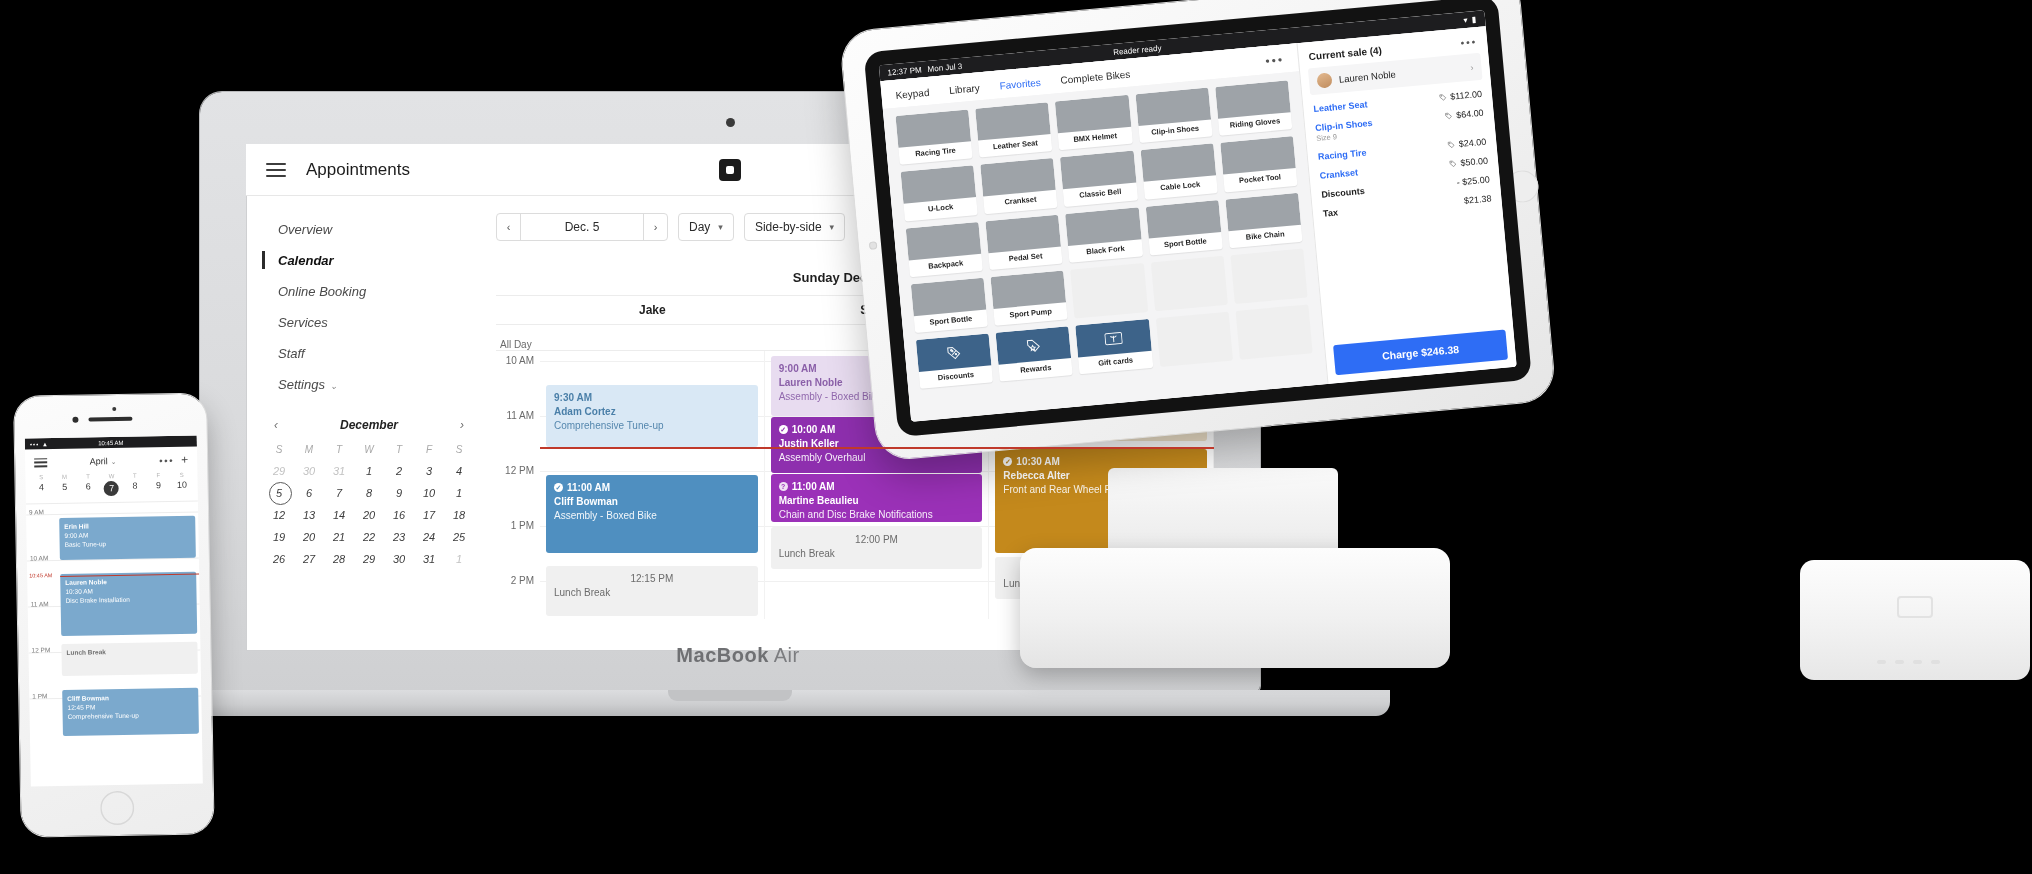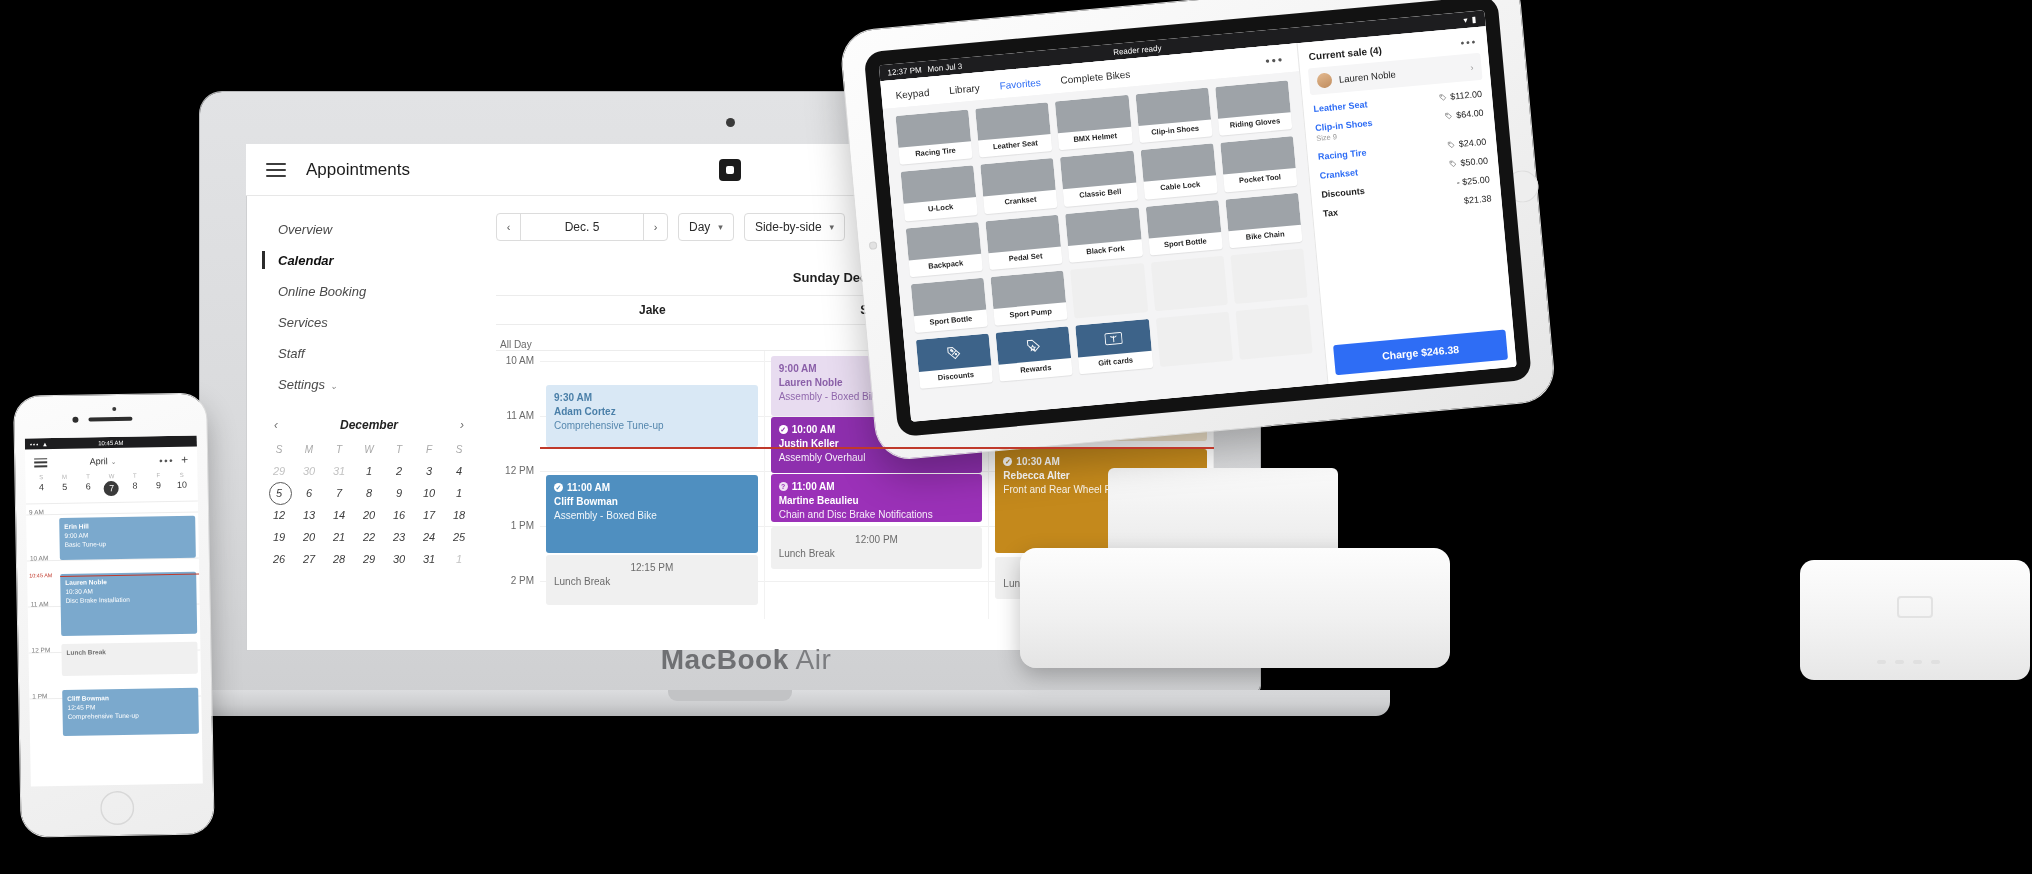--- a/index.html
+++ b/index.html
@@ -25,22 +25,22 @@
   .mb-base {
     position:absolute; left:-130px; top:598px; width:1320px; height:26px;
     background: linear-gradient(180deg,#dcdddf 0%,#cdced0 55%,#b6b7b9 100%);
     border-radius: 0 0 14px 14px;
   }
   .mb-notch {
     position:absolute; left:50%; top:598px; margin-left:-62px; width:124px; height:11px;
     background:#c2c3c5; border-radius:0 0 9px 9px;
   }
   .mb-label {
-    position:absolute; left:16px; top:552px; width:1060px; text-align:center;
-    font-size:28px; color:#7c7d80; letter-spacing:.5px;
+    position:absolute; left:8px; top:552px; width:1060px; text-align:center;
+    font-size:20px; color:#7c7d80; letter-spacing:.5px;
   }
   .mb-label b { font-weight:700; color:#6f7073; }
 
   
   .app-topbar { height:52px; border-bottom:1px solid #e7e7e7; display:flex; align-items:center; padding:0 20px; background:#fff; position:relative; }
   .hamburger { width:20px; height:14px; display:flex; flex-direction:column; justify-content:space-between; margin-right:20px; }
   .hamburger i { display:block; height:2px; background:#3d3d3d; border-radius:1px; }
   .app-title { font-size:17px; color:#1c1c1c; font-weight:400; }
   .sq-logo { position:absolute; left:50%; margin-left:-11px; width:22px; height:22px; border-radius:4px; background:#1c1c1c; display:flex; align-items:center; justify-content:center; }
   .sq-logo span { width:8px; height:8px; background:#fff; border-radius:2px; display:block; }
@@ -361,21 +361,21 @@
                       <div class="r3">Comprehensive Tune-up</div>
                     </div>
                     <div class="ev e-blue" style="top: 124px; height: 78px;">
                       <div class="r1">
                         <span class="badge">✓</span>
                         <span>11:00 AM</span>
                       </div>
                       <div class="r2">Cliff Bowman</div>
                       <div class="r3">Assembly - Boxed Bike</div>
                     </div>
-                    <div class="ev e-grey" style="top: 204px; height: 50px;">
+                    <div class="ev e-grey" style="top: 215px; height: 50px;">
                       <div class="r1">
                         <span>12:15 PM</span>
                       </div>
                       <div class="r2">Lunch Break</div>
                     </div>
                   </div>
                 <div class="col" id="col1">
                     <div class="hl" style="top: 10px;"></div>
                     <div class="hl" style="top: 65px;"></div>
                     <div class="hl" style="top: 120px;"></div>

